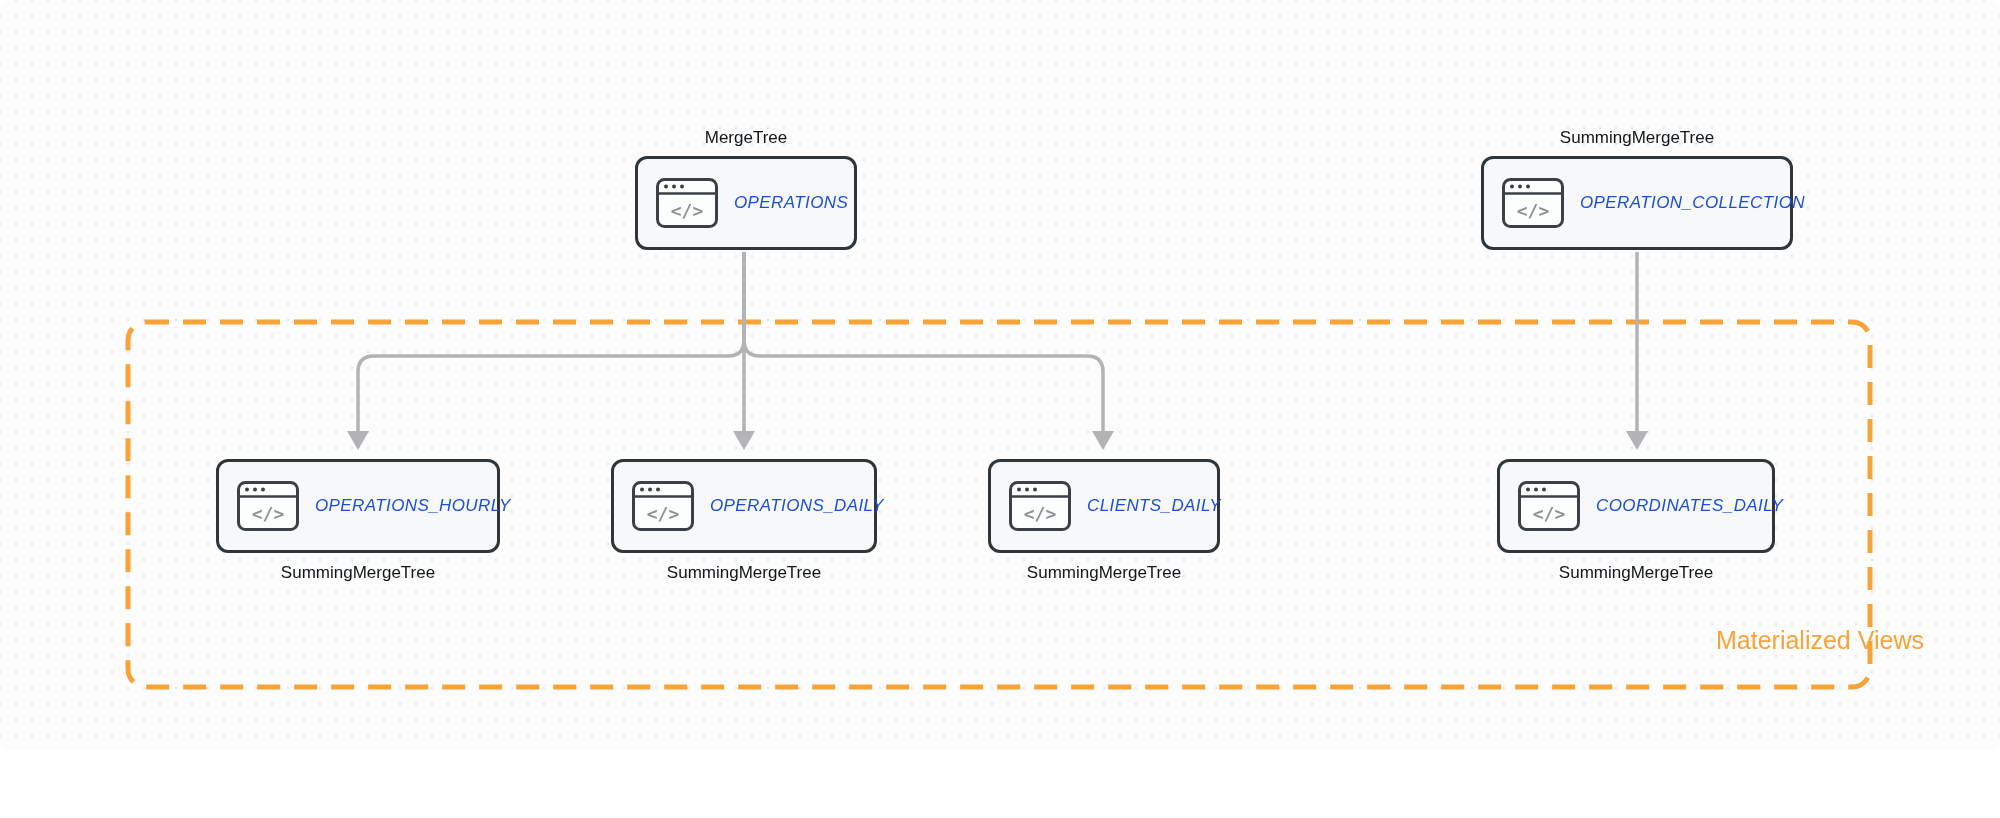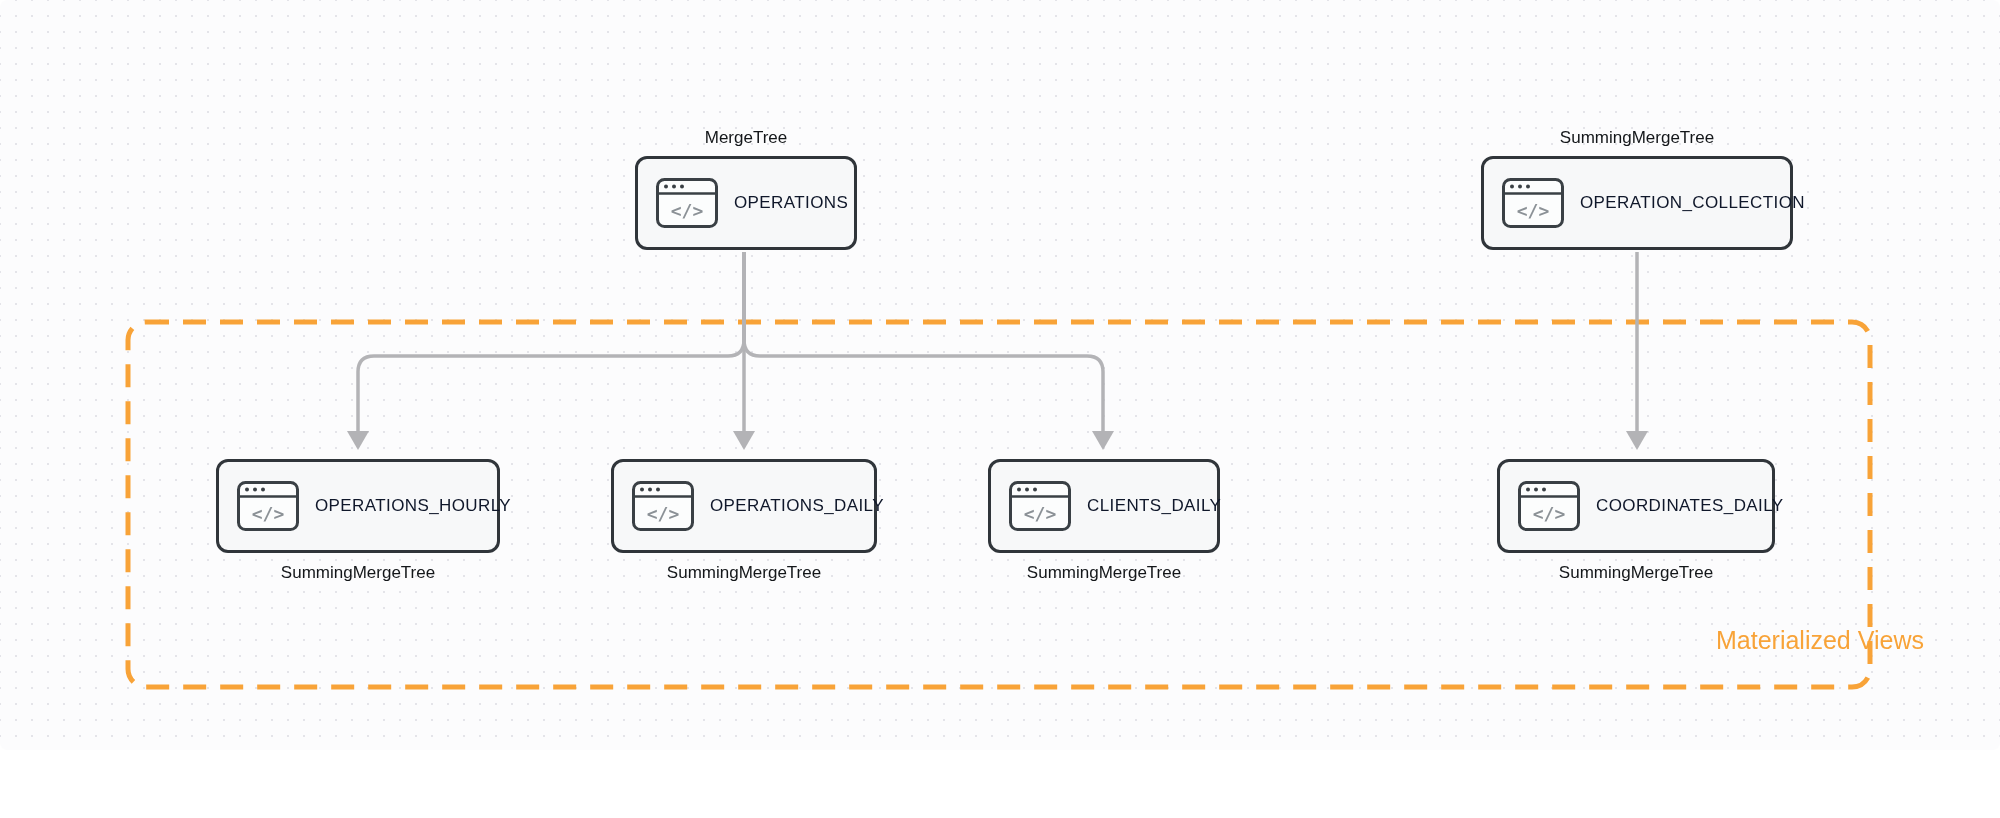--- a/index.html
+++ b/index.html
@@ -19,23 +19,24 @@
   .box {
     width:100%; height:94px;
     box-sizing:border-box;
     background:#f7f8f9;
     border:3px solid #30353a;
     border-radius:12px;
     display:flex; align-items:center;
     padding:0 18px 0 18px; gap:16px;
   }
   .table-name {
+    font-style:italic;
     font-size:17px;
     letter-spacing:0.4px;
-    color:#0f172a;
+    color:#1d4ed8;
     white-space:nowrap;
   }
   .engine-top, .engine-bottom {
     position:absolute; left:0; width:100%;
     text-align:center;
     font-size:17px; color:#131619;
     white-space:nowrap;
   }
   .engine-top    { bottom:calc(100% + 8px); }
   .engine-bottom { top:calc(100% + 10px); }

